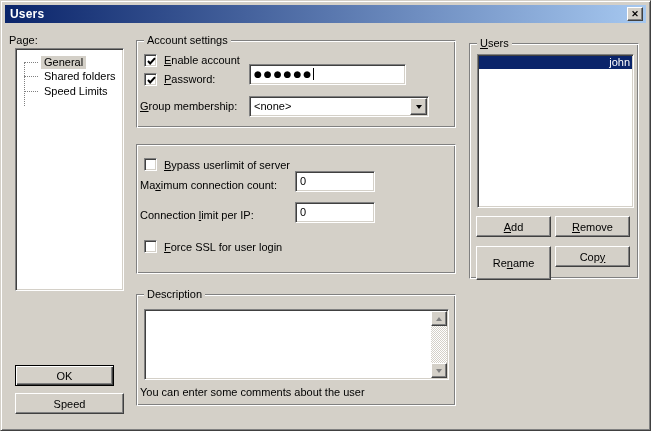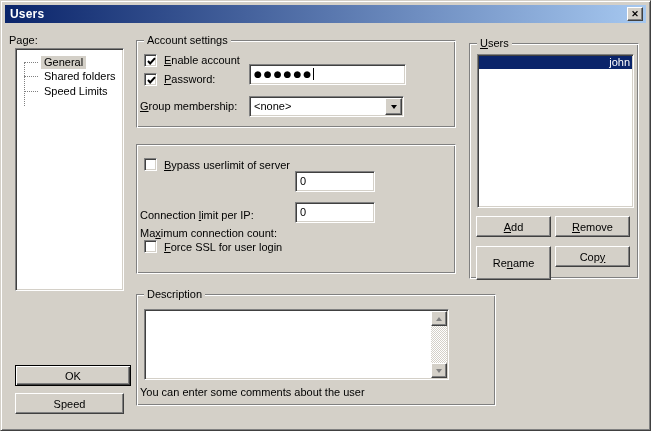--- a/index.html
+++ b/index.html
@@ -130,21 +130,21 @@
       <span class="tree-label selected">General</span>
     </div>
     <div class="tree-row r1">
       <span class="tree-label">Shared folders</span>
     </div>
     <div class="tree-row r2">
       <span class="tree-label">Speed Limits</span>
     </div>
   </div>
 
-  <div class="btn default abs" style="left:14px; top:364px; width:116px; height:21px;">OK</div>
+  <div class="btn default abs" style="left:14px; top:364px; width:99px; height:21px;">OK</div>
   <div class="btn abs" style="left:14px; top:392px; width:109px; height:21px;">Speed</div>
 
   <div class="groupbox" style="left:135px; top:39px; width:320px; height:88px;">
     <div class="gb-label">Account settings</div>
 
     <div class="checkbox checked" style="left:7px; top:13px;">
       <svg width="11" height="11" viewBox="0 0 11 11">
         <path d="M2 5 L4.2 7.5 L9 2.2" stroke="#000" stroke-width="2" fill="none"></path>
       </svg>
     </div>
@@ -154,51 +154,51 @@
       <svg width="11" height="11" viewBox="0 0 11 11">
         <path d="M2 5 L4.2 7.5 L9 2.2" stroke="#000" stroke-width="2" fill="none"></path>
       </svg>
     </div>
     <div class="label" style="left:27px; top:32px;"><u>P</u>assword:</div>
     <div class="field sunken" style="left:112px; top:23px; width:157px; height:21px;">
       <span class="mask-dots">●●●●●●</span><span class="caret"></span>
     </div>
 
     <div class="label" style="left:3px; top:59px;"><u>G</u>roup membership:</div>
-    <div class="combo sunken" style="left:112px; top:55px; width:155px; height:21px;">
+    <div class="combo sunken" style="left:112px; top:55px; width:180px; height:21px;">
       <span class="combo-value">&lt;none&gt;</span>
       <div class="combo-btn btn">
         <div class="arrow-down"></div>
       </div>
     </div>
   </div>
 
   <div class="groupbox" style="left:135px; top:143px; width:320px; height:130px;">
     <div class="checkbox" style="left:7px; top:13px;">
       
     </div>
     <div class="label" style="left:27px; top:14px;"><u>B</u>ypass userlimit of server</div>
 
-    <div class="label" style="left:3px; top:34px;margin-top:48px;">Ma<u>x</u>imum connection count:</div>
+    <div class="label" style="left:3px; top:34px;">Ma<u>x</u>imum connection count:</div>
     <div class="field sunken" style="left:158px; top:26px; width:80px; height:21px;">
       <span>0</span>
     </div>
 
     <div class="label" style="left:3px; top:64px;">Connection <u>l</u>imit per IP:</div>
     <div class="field sunken" style="left:158px; top:57px; width:80px; height:21px;">
       <span>0</span>
     </div>
 
     <div class="checkbox" style="left:7px; top:95px;">
       
     </div>
     <div class="label" style="left:27px; top:96px;"><u>F</u>orce SSL for user login</div>
   </div>
 
-  <div class="groupbox" style="left:135px; top:293px; width:360px; height:112px;text-align:right;">
+  <div class="groupbox" style="left:135px; top:293px; width:320px; height:112px;text-align:right;">
     <div class="gb-label">Description</div>
     <div class="sunken" style="position:absolute; left:7px; top:14px; width:305px; height:71px;">
       <span style="position:absolute; left:3px; top:3px;"></span>
       <div class="vscroll">
         <div class="sb-btn sb-up">
           <div class="tri-up"></div>
         </div>
         <div class="sb-btn sb-down">
           <div class="tri-down"></div>
         </div>

